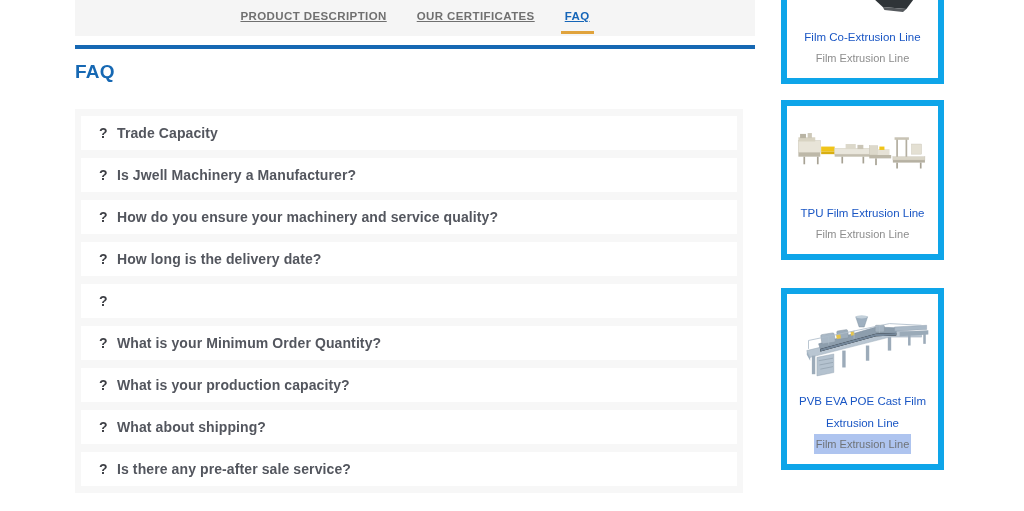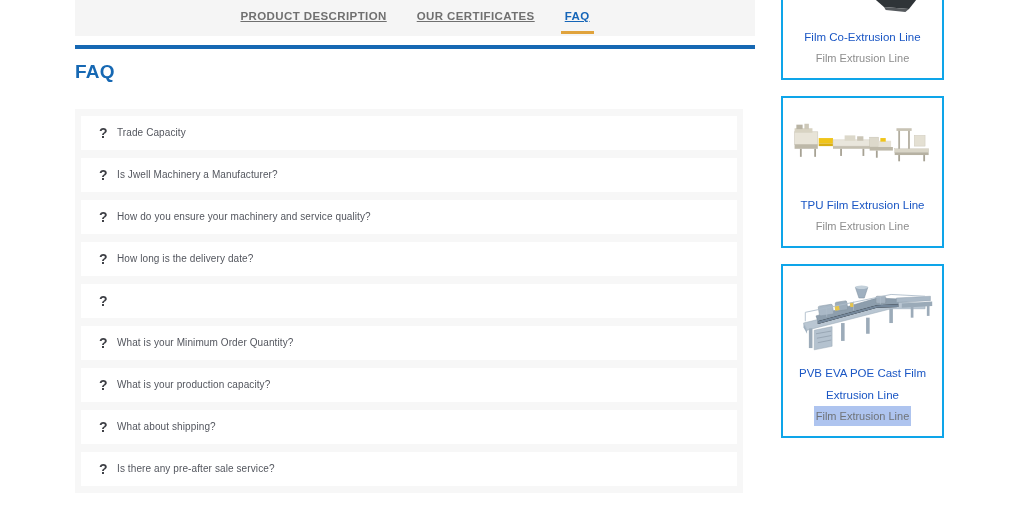--- a/index.html
+++ b/index.html
@@ -104,41 +104,41 @@
   .q-mark {
     color: #3d3f45;
     font-size: 14px;
     font-weight: bold;
     width: 18px;
     flex: 0 0 18px;
     line-height: 1;
   }
   .q-text {
     color: #53565e;
-    font-size: 10px;
-    font-weight: normal;
+    font-size: 14px;
+    font-weight: bold;
     line-height: 1;
     letter-spacing: 0.1px;
   }
 
   
   .sidebar {
     position: absolute;
     left: 781px;
     top: 0;
     width: 163px;
   }
   .product-card {
     background: #ffffff;
-    border: 2px solid #0ea5e9;
+    border: 6px solid #0ea5e9;
     box-sizing: border-box;
     width: 163px;
     text-align: center;
     padding: 6px 8px 10px 8px;
-    margin-bottom: 16px;
+    margin-bottom: 28px;
     cursor: pointer;
   }
   .card-clipped-top {
     border-top: none;
     padding-top: 0;
     margin-bottom: 16px;
   }
   .card-img {
     width: 100%;
     height: 86px;

